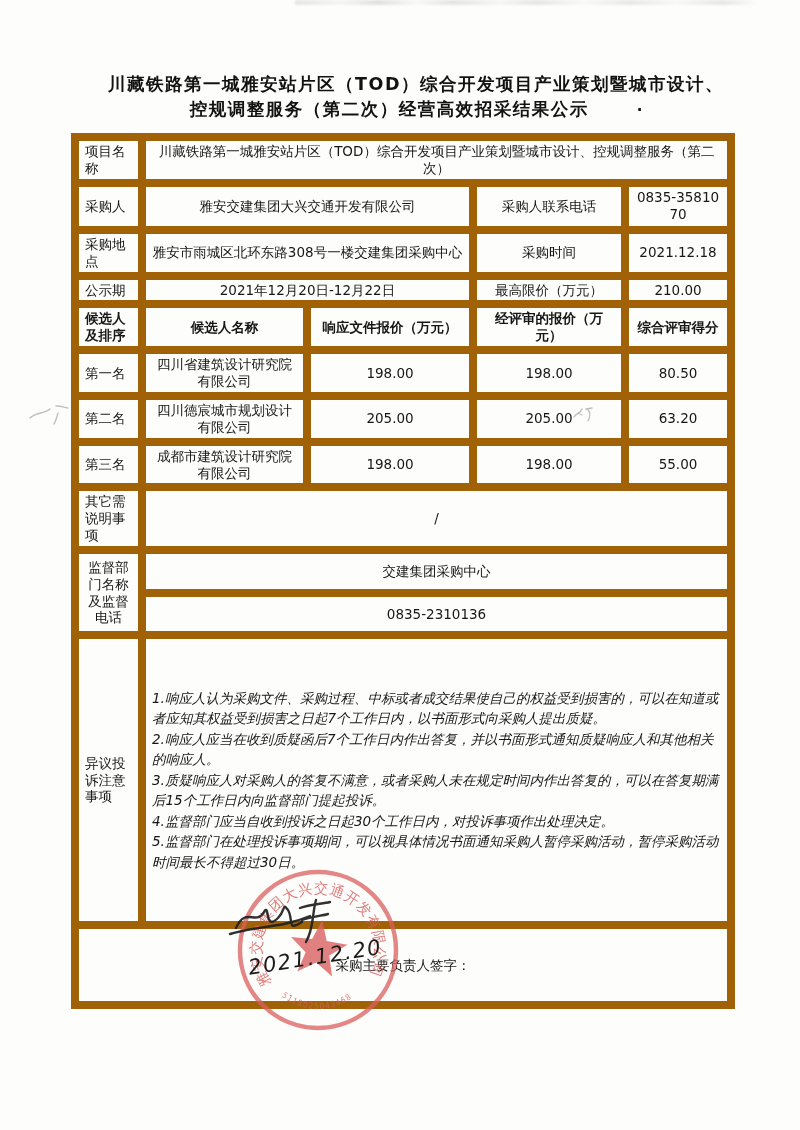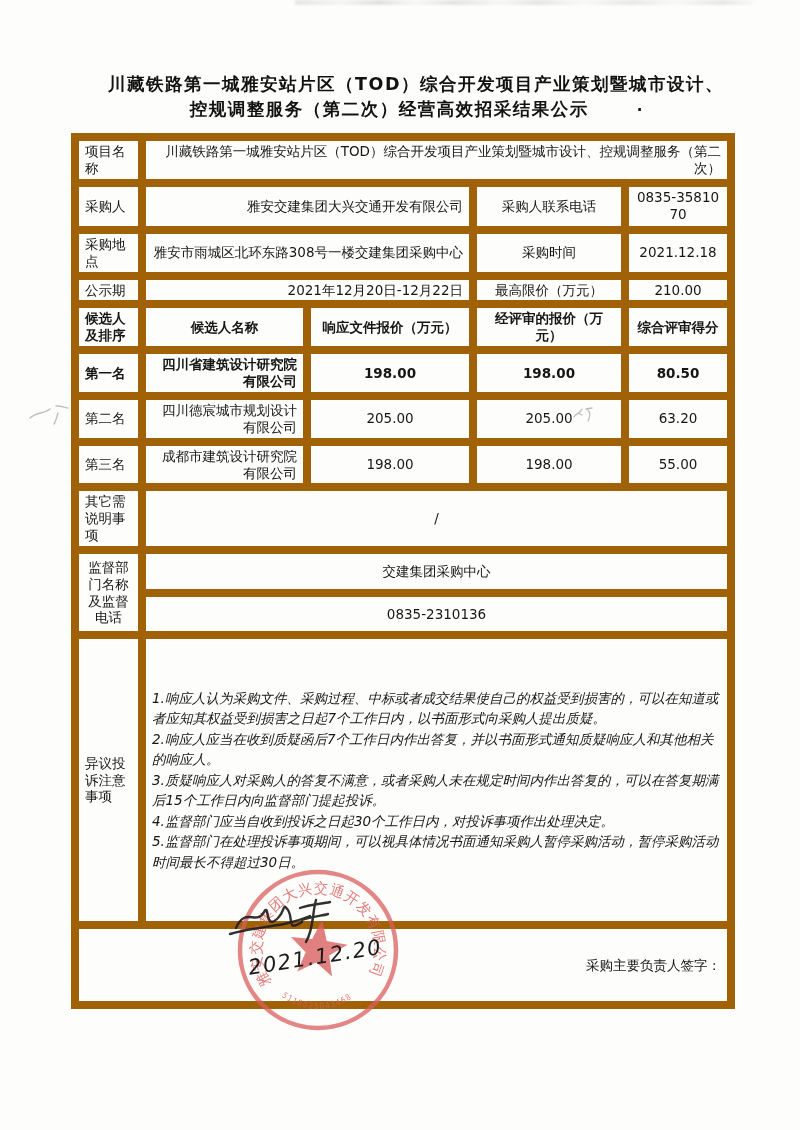--- a/index.html
+++ b/index.html
@@ -19,23 +19,23 @@
     font-size:17.5px;font-weight:700;line-height:25px;letter-spacing:1.5px;color:#121212;}
   .title-dot{display:inline-block;margin-left:48px;font-size:15px;letter-spacing:0;}
 
   
   .doc-table{position:absolute;left:71px;top:133px;width:656px;border-collapse:collapse;table-layout:fixed;}
   .doc-table td{border:8px solid #a16207;font-size:13.5px;line-height:1.25;padding:2px 6px;
     vertical-align:middle;word-break:break-all;color:#161616;}
   .lbl{text-align:left;padding-left:4px;padding-right:2px;}
   .lbl-c{text-align:center;padding-left:2px;padding-right:2px;}
   .ctr{text-align:center;}
-  .left{text-align:right;}
+  .left{text-align:center;}
   .r-project{height:38px;} .r-purchaser{height:47px;} .r-location{height:45px;}
-  .r-publicity{height:16px;padding-left:44px;} .r-chead{height:34px;font-weight:bold;} .r-cand1{height:43px;font-weight:bold;}
+  .r-publicity{height:16px;padding-left:44px;} .r-chead{height:34px;font-weight:bold;} .r-cand1{height:43px;}
   .r-cand2{height:42px;} .r-cand3{height:43px;} .r-other{height:47px;}
   .r-sup1{height:43px;} .r-sup2{height:42px;} .r-objection{height:290px;} .r-sign{height:80px;}
   .objection-cell{vertical-align:middle;padding:6px 8px 6px 6px;font-style:italic;}
   .objection-text div{font-size:13.5px;line-height:1.52;text-align:left;}
   .sign-cell{vertical-align:middle;padding-left:8px;font-size:14px;}
 
   
   .seal-svg{position:absolute;left:233px;top:865px;width:170px;height:170px;z-index:6;opacity:.88;}
   .sig-svg{position:absolute;left:222px;top:882px;width:210px;height:112px;z-index:7;}
   .mark1-svg{position:absolute;left:24px;top:398px;width:48px;height:30px;z-index:3;}

